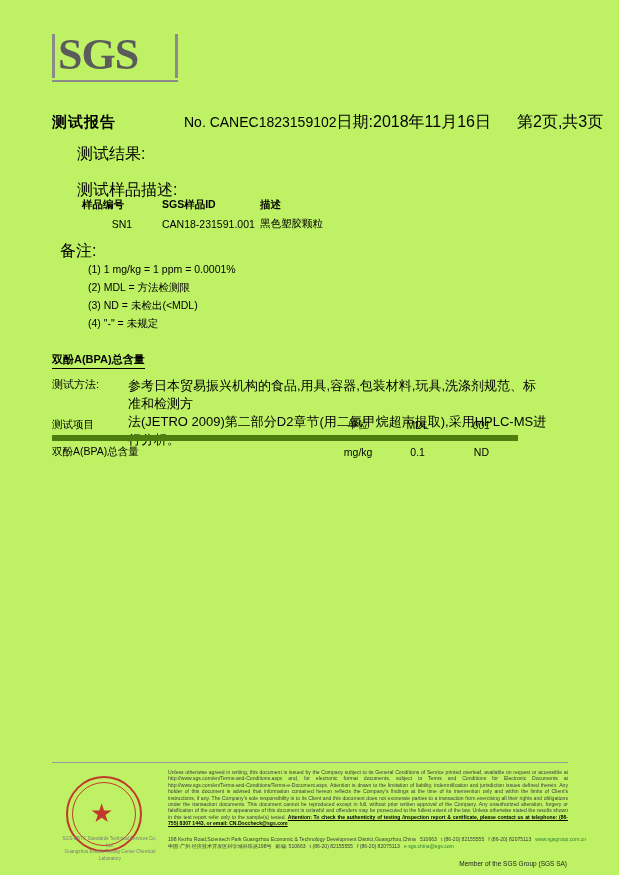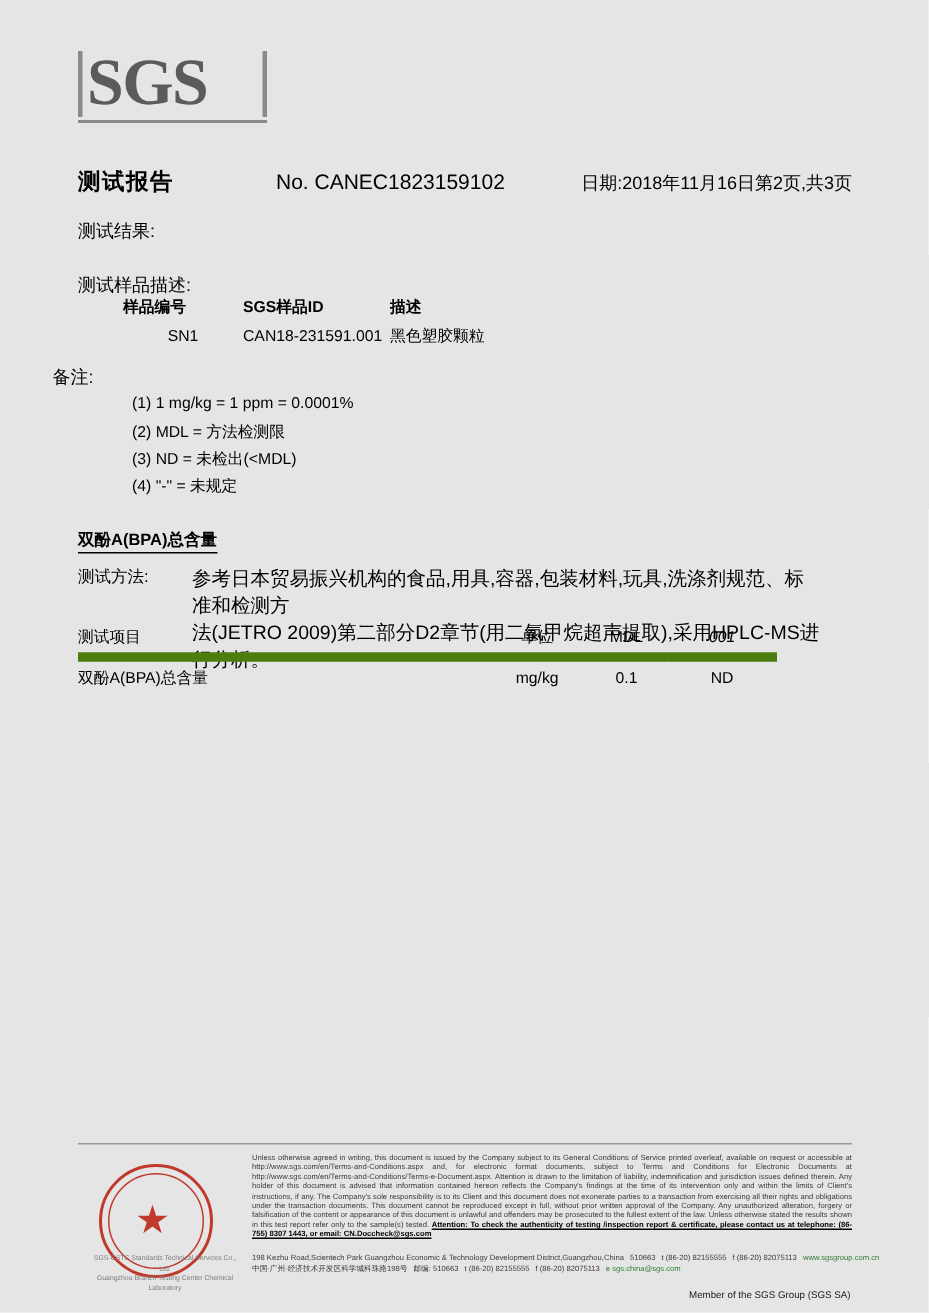--- a/index.html
+++ b/index.html
@@ -12,21 +12,21 @@
     height: 875px;
     font-family: "Liberation Sans", sans-serif;
     color: #000;
     position: relative;
     overflow: hidden;
   }
   .page {
     position: relative;
     width: 619px;
     height: 875px;
-    background: #e5e5e5;
+    background: #bef264;
   }
 
   
   .logo-block {
     position: absolute;
     left: 52px;
     top: 32px;
     width: 130px;
   }
   .sgs-logo {
@@ -75,31 +75,33 @@
     letter-spacing: 1px;
     white-space: nowrap;
   }
   .title-meta {
     margin-left: 68px;
     font-size: 14px;
     white-space: nowrap;
   }
   .title-right {
     margin-left: auto;
-    font-size: 12px;
+    font-size: 16px;
     white-space: nowrap;
     display: flex;
+    gap: 26px;
   }
 
   
   .line {
     position: absolute;
-    font-size: 12px;
+    font-size: 16px;
     line-height: 16px;
     white-space: nowrap;
+    margin-left: 25px;
   }
   .results-label { left: 52px; top: 146px; }
 
   .sample-desc {
     left: 52px; top: 182px;
   }
 
   
   .sample-table {
     position: absolute;

